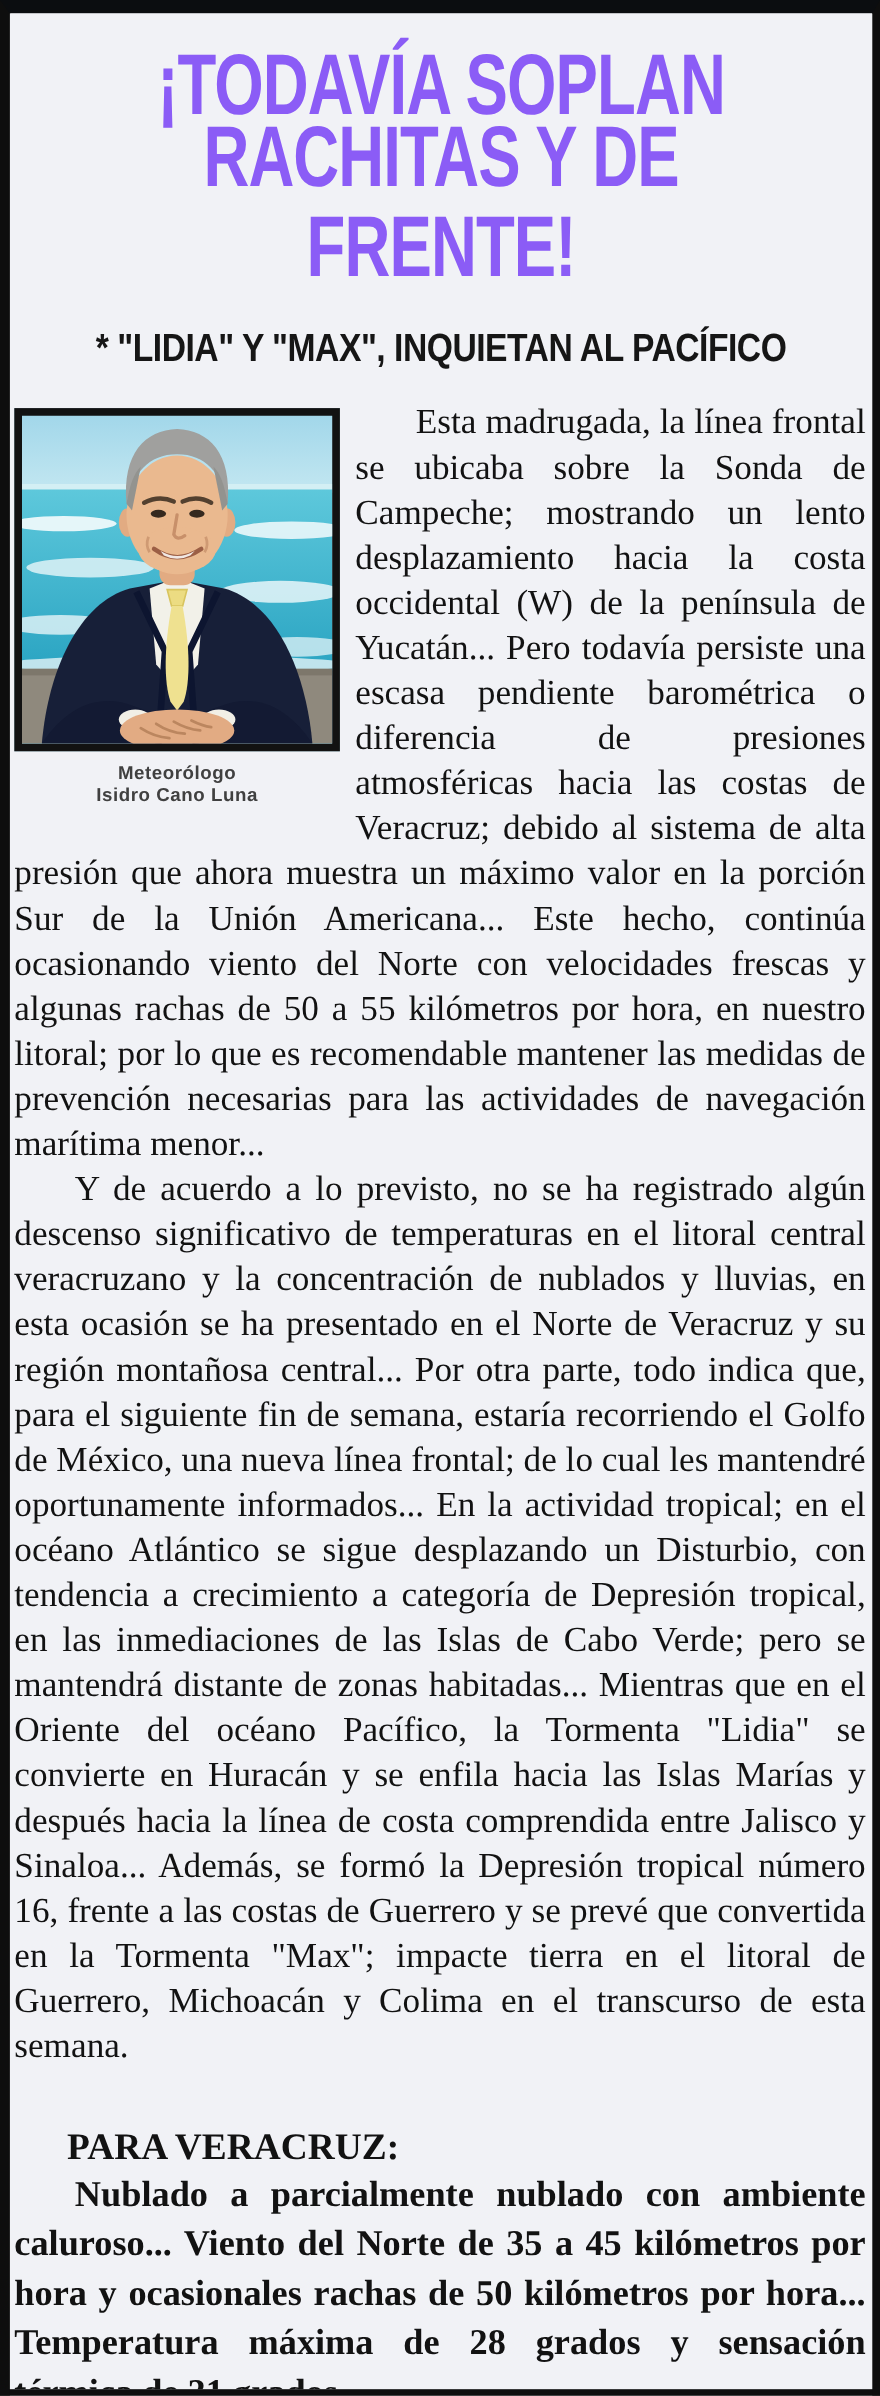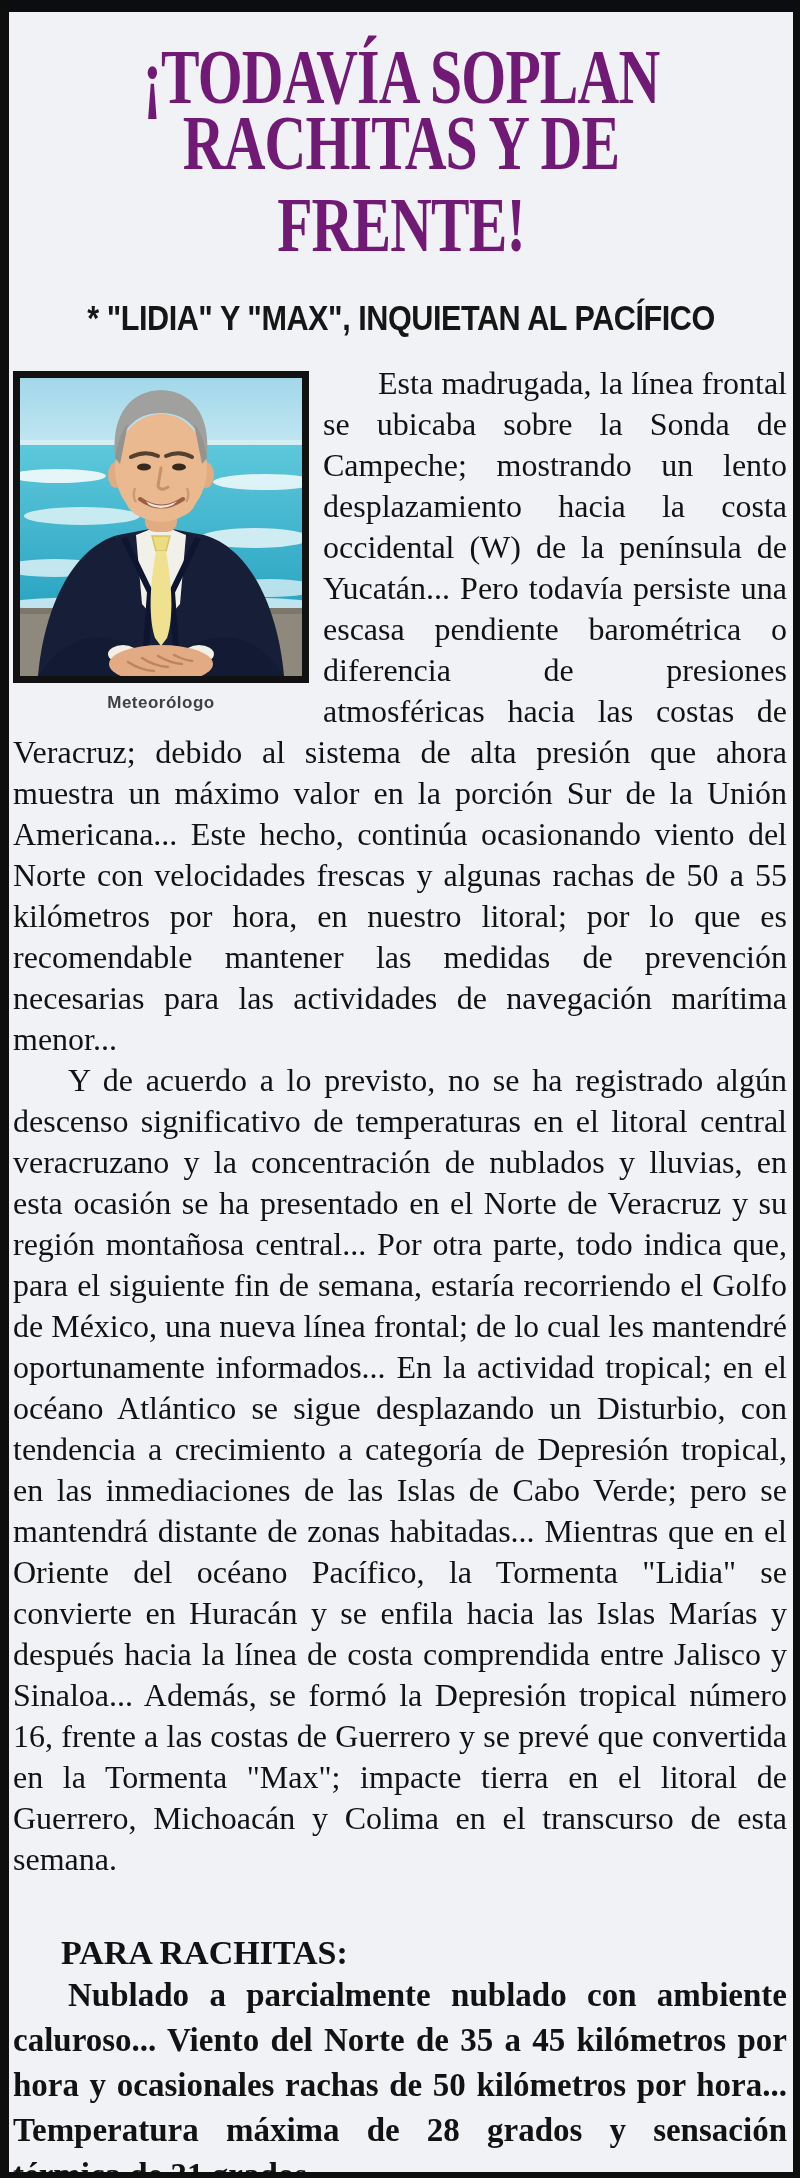--- a/index.html
+++ b/index.html
@@ -13,26 +13,26 @@
     border-left:9px solid #0e0e0e;
     border-right:7px solid #0e0e0e;
     border-bottom:6px solid #0e0e0e;
     overflow:hidden;
     font-family:"Liberation Serif", serif;
     color:#121212;
   }
   .headline {
     margin:30px 10px 0 10px;
     text-align:center;
-    font-family:Liberation Serif, serif;
+    font-family:Liberation Sans, sans-serif;
     font-weight:700;
     font-size:68px;
     line-height:1.05;
     letter-spacing:-1px;
-    color:#701a75;
+    color:#8b5cf6;
   }
   .headline .hl-line { transform:scale(0.85, 1.15); transform-origin:50% 50%; }
   .subheadline {
     margin:42px 10px 0 10px;
     text-align:center;
     font-family:"Liberation Sans", sans-serif;
     font-weight:700;
     font-size:34px;
     letter-spacing:-0.5px;
     transform:scale(0.9, 1.05);
@@ -151,24 +151,25 @@
             <path d="M 18,298 C 42,262 72,252 102,264 L 141,278 L 180,264 C 210,252 240,262 264,298 Z" fill="#131a33"></path>
             <ellipse cx="103" cy="276" rx="15" ry="9" fill="#f1efe6"></ellipse>
             <ellipse cx="179" cy="276" rx="15" ry="9" fill="#f1efe6"></ellipse>
             <ellipse cx="141" cy="286" rx="52" ry="19" fill="#e2ab83"></ellipse>
             <path d="M 108,284 Q 120,292 134,293 M 122,280 Q 134,288 148,289 M 138,278 Q 150,285 162,286 M 154,277 Q 164,282 172,283" fill="none" stroke="#bb865f" stroke-width="2.5" stroke-linecap="round"></path>
           </g>
         </svg>
       </div>
       <figcaption class="photo-caption">
         <div>Meteorólogo</div>
+        <div>Isidro Cano Luna</div>
       </figcaption>
     </figure>
 
     <p class="body-p">Esta madrugada, la línea frontal se ubicaba sobre la Sonda de Campeche; mostrando un lento desplazamiento hacia la costa occidental (W) de la península de Yucatán... Pero todavía persiste una escasa pendiente barométrica o diferencia de presiones atmosféricas hacia las costas de Veracruz; debido al sistema de alta presión que ahora muestra un máximo valor en la porción Sur de la Unión Americana... Este hecho, continúa ocasionando viento del Norte con velocidades frescas y algunas rachas de 50 a 55 kilómetros por hora, en nuestro litoral; por lo que es recomendable mantener las medidas de prevención necesarias para las actividades de navegación marítima menor...</p>
     <p class="body-p">Y de acuerdo a lo previsto, no se ha registrado algún descenso significativo de temperaturas en el litoral central veracruzano y la concentración de nublados y lluvias, en esta ocasión se ha presentado en el Norte de Veracruz y su región montañosa central... Por otra parte, todo indica que, para el siguiente fin de semana, estaría recorriendo el Golfo de México, una nueva línea frontal; de lo cual les mantendré oportunamente informados... En la actividad tropical; en el océano Atlántico se sigue desplazando un Disturbio, con tendencia a crecimiento a categoría de Depresión tropical, en las inmediaciones de las Islas de Cabo Verde; pero se mantendrá distante de zonas habitadas... Mientras que en el Oriente del océano Pacífico, la Tormenta "Lidia" se convierte en Huracán y se enfila hacia las Islas Marías y después hacia la línea de costa comprendida entre Jalisco y Sinaloa... Además, se formó la Depresión tropical número 16, frente a las costas de Guerrero y se prevé que convertida en la Tormenta "Max"; impacte tierra en el litoral de Guerrero, Michoacán y Colima en el transcurso de esta semana.</p>
 
-    <p class="forecast-heading">PARA RACHITAS:</p>
+    <p class="forecast-heading">PARA VERACRUZ:</p>
     <p class="forecast-body">Nublado a parcialmente nublado con ambiente caluroso... Viento del Norte de 35 a 45 kilómetros por hora y ocasionales rachas de 50 kilómetros por hora... Temperatura máxima de 28 grados y sensación térmica de 31 grados.</p>
 
   </div>
 
 </div>
 
 </body></html>

